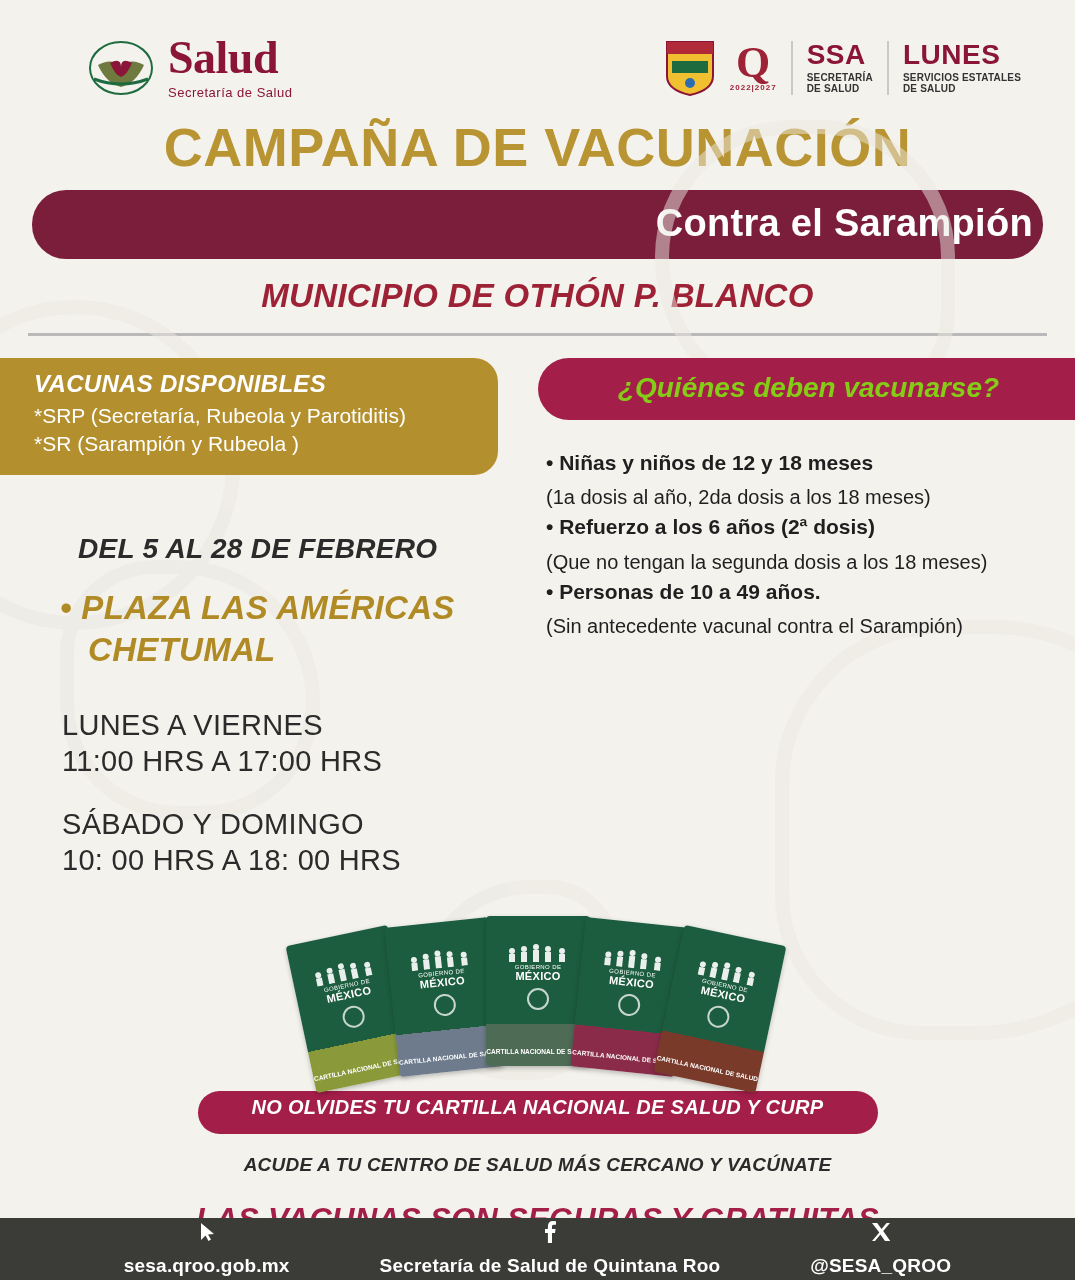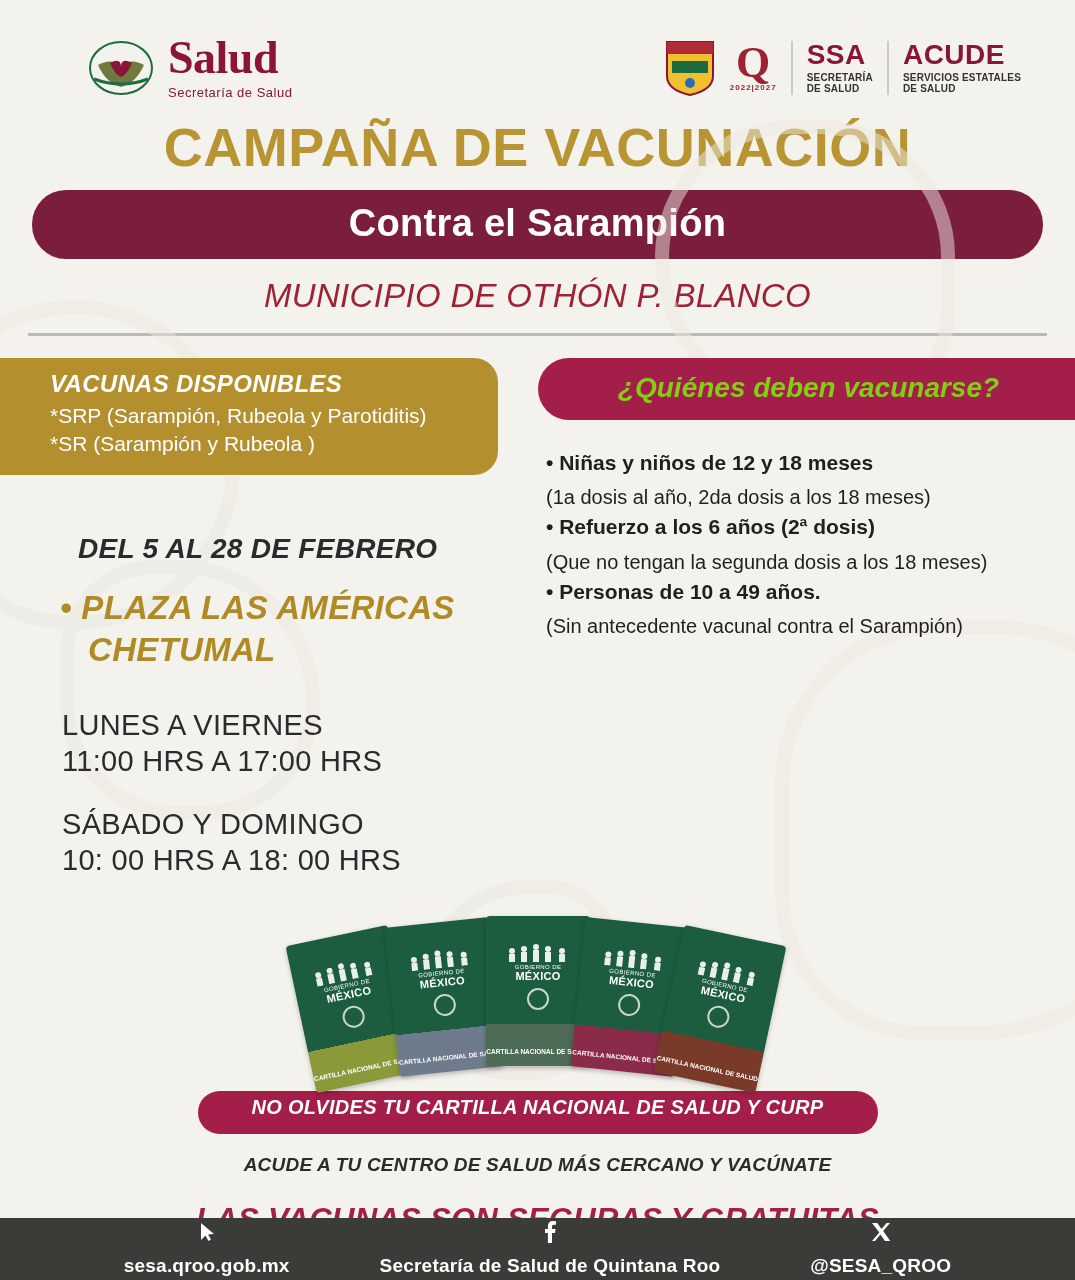--- a/index.html
+++ b/index.html
@@ -82,44 +82,44 @@
   .title1 {
     text-align: center;
     font-size: 54px; font-weight: bold; color: #b99433;
     letter-spacing: 0.5px; margin-top: 4px;
     font-family: "Liberation Sans", sans-serif;
   }
   .band {
     margin: 12px 32px 0 32px;
     background: #7b1e3c;
     border-radius: 34px;
-    text-align: center;
+    text-align: right;
     padding: 12px 10px 14px 10px;
   }
   .band span {
     color: #fff; font-size: 38px; font-weight: bold; letter-spacing: .3px;
   }
   .title3 {
     text-align: center; margin-top: 18px;
-    font-size: 33px; font-weight: normal; font-style: italic; color: #9d2235;
+    font-size: 33px; font-weight: bold; font-style: italic; color: #9d2235;
     letter-spacing: .3px;
   }
   .rule {
     margin: 18px 28px 0 28px; height: 3px; background: #b9b9b9;
   }
 
   
   .main { position: relative; display: flex; margin-top: 22px; }
   .col-left { width: 520px; position: relative; }
   .col-right { width: 555px; position: relative; }
 
   .vac-box {
     background: #b38f2d;
     border-radius: 0 24px 24px 0;
-    padding: 12px 26px 16px 50px;
+    padding: 12px 26px 16px 34px;
     width: 498px;
     color: #fff;
   }
   .vac-title {
     font-size: 24px; font-weight: bold; font-style: italic; letter-spacing: .3px;
     margin-bottom: 4px;
   }
   .vac-line { font-size: 21px; line-height: 1.35; }
 
   .dates {
@@ -266,42 +266,42 @@
       <div class="vdiv"></div>
       <div class="ssa-block">
         <div class="big">SSA</div>
         <div class="small">
           <span>SECRETARÍA</span><br>
           <span>DE SALUD</span>
         </div>
       </div>
       <div class="vdiv"></div>
       <div class="ssa-block">
-        <div class="big">ACUDE</div>
+        <div class="big">LUNES</div>
         <div class="small">
           <span>SERVICIOS ESTATALES</span><br>
           <span>DE SALUD</span>
         </div>
       </div>
     </div>
   </div>
 
   <div class="title1">CAMPAÑA DE VACUNACIÓN</div>
   <div class="band">
     <span>Contra el Sarampión</span>
   </div>
   <div class="title3">MUNICIPIO DE OTHÓN P. BLANCO</div>
   <div class="rule"></div>
 
   <div class="main">
 
     <div class="col-left">
       <div class="vac-box">
         <div class="vac-title">VACUNAS DISPONIBLES</div>
-        <div class="vac-line">*SRP  (Sarampión, Rubeola y Parotiditis)</div>
+        <div class="vac-line">*SRP  (Secretaría, Rubeola y Parotiditis)</div>
         <div class="vac-line">*SR (Sarampión y Rubeola )</div>
       </div>
 
       <div class="dates">DEL 5 AL 28 DE FEBRERO</div>
 
       <div class="place">
         <span class="bullet">•</span>
         <span>PLAZA LAS AMÉRICAS</span>
         <span class="l2">CHETUMAL</span>
       </div>

